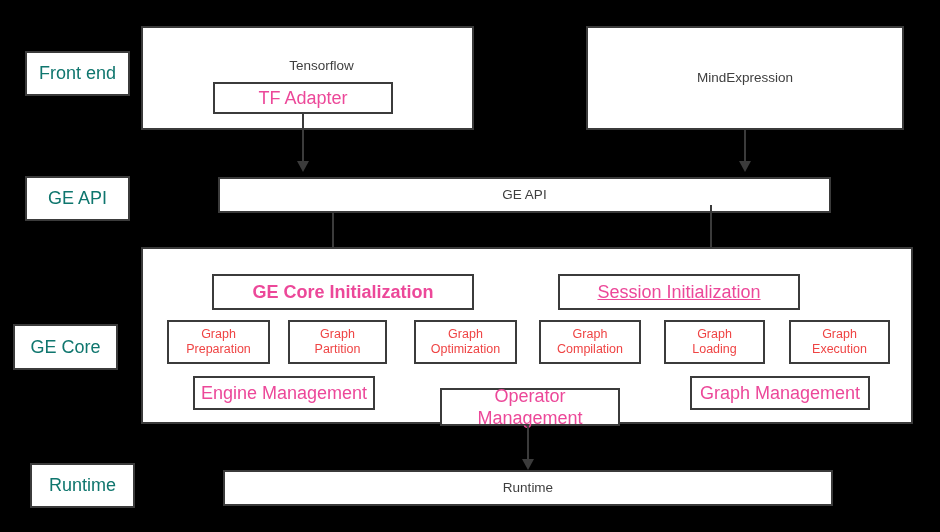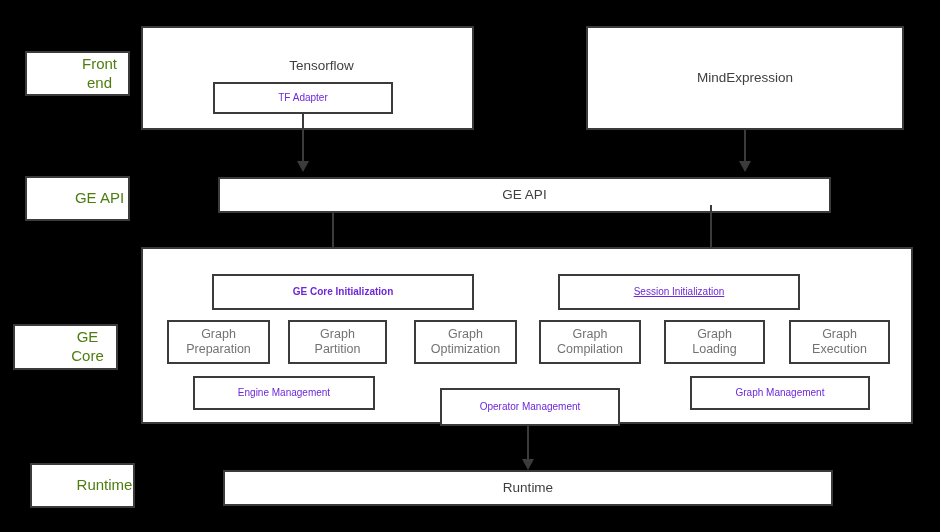--- a/index.html
+++ b/index.html
@@ -27,47 +27,46 @@
     align-items: center;
     justify-content: center;
     color: #444444;
     font-size: 13px;
     line-height: 1.25;
     text-align: center;
     white-space: pre-line;
   }
   
   .stage-label {
-    font-size: 15px;
-    color: #4d7c0f;
-    padding-left: 44px;
+    font-size: 18px;
+    color: #0f766e;
   }
   
   .container-box {
     align-items: flex-start;
     justify-content: center;
     padding-top: 30px;
     padding-left: 28px;
   }
   .container-core {
     align-items: flex-start;
     justify-content: flex-start;
     padding: 0;
   }
   .band {
     font-size: 13.5px;
     color: #3f3f3f;
   }
   .inner {
-    font-size: 10px;
-    color: #6d28d9;
+    font-size: 18px;
+    color: #ec4899;
   }
   .inner-two-line {
     font-size: 12.5px;
-    color: #737373;
+    color: #ef4444;
     line-height: 1.22;
   }
   .connector {
     position: absolute;
   }
   .conn-line {
     position: absolute;
     background: #3b3b3b;
     width: 2px;
   }

